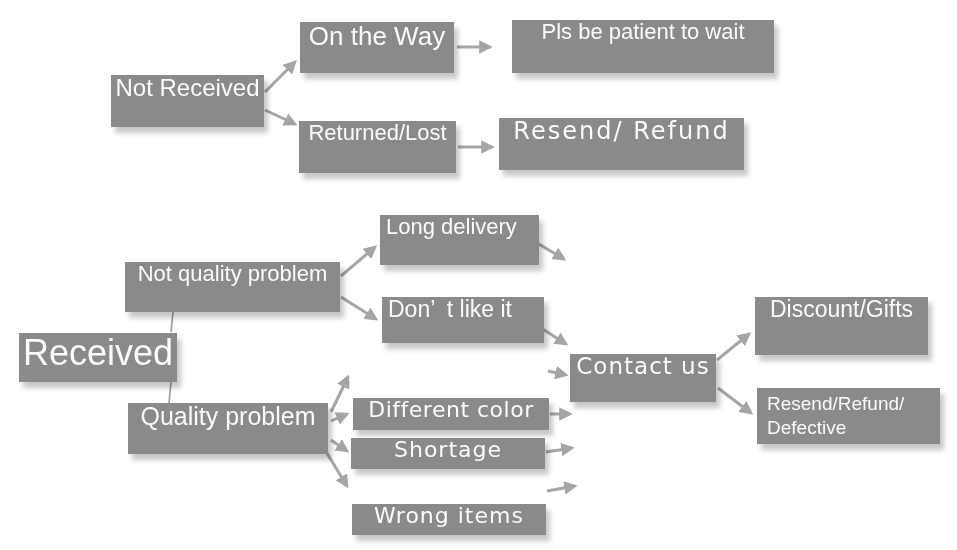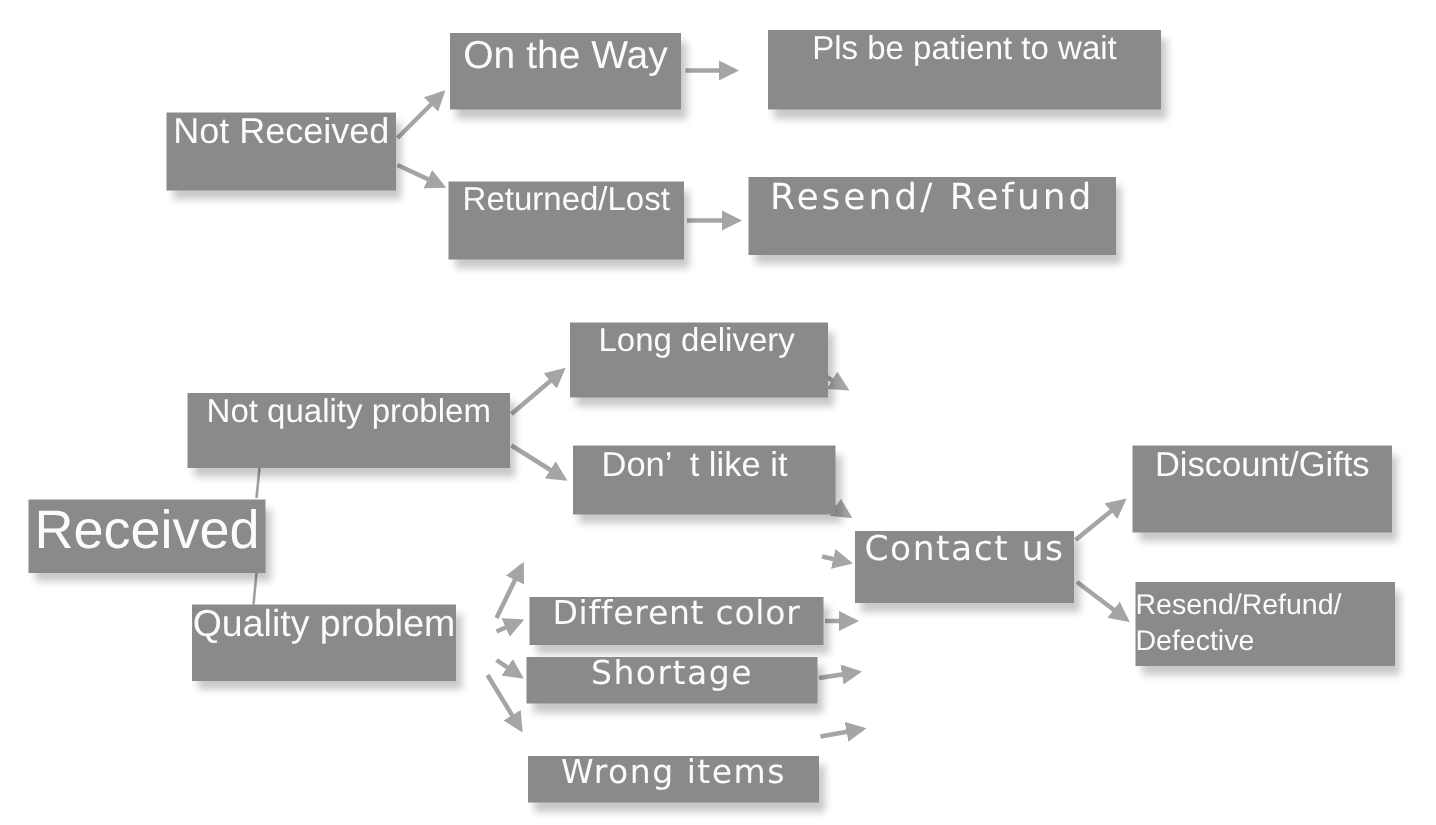--- a/index.html
+++ b/index.html
@@ -19,23 +19,23 @@
     position:absolute;
     background:#8a8a8a;
     color:#fbfbfb;
     display:flex;
     justify-content:center;
     white-space:nowrap;
     box-shadow:4px 6px 5px rgba(0,0,0,0.22);
     z-index:2;
     line-height:1.1;
   }
-  .node.left{justify-content:flex-start;padding-left:19px;}
+  .node.left{justify-content:flex-start;padding-left:6px;}
   .node.rounded{font-family:"DejaVu Sans",sans-serif;}
-  .node.col{flex-direction:column;align-items:flex-start;justify-content:center;line-height:1.25;}
+  .node.col{flex-direction:column;align-items:flex-start;justify-content:center;padding-left:10px;line-height:1.25;}
   .node span{display:block;}
 </style>
 </head>
 <body>
 
 <div id="canvas">
 
   <svg id="edge-layer" width="957" height="550" viewBox="0 0 957 550">
     <defs>
       <marker id="arrowhead" viewBox="0 0 10 10" refX="8" refY="5" markerWidth="4.5" markerHeight="4.5" orient="auto-start-reverse">
@@ -93,21 +93,21 @@
   </div>
 
   <div class="node left" style="left:380px;top:215px;width:153px;height:50px;font-size:22px">
     <span>Long delivery</span>
   </div>
 
   <div class="node left" style="left:382px;top:297px;width:156px;height:46px;font-size:23px">
     <span>Don’ t like it</span>
   </div>
 
-  <div class="node" style="left:128px;top:403px;width:176px;height:51px;font-size:25px">
+  <div class="node" style="left:128px;top:403px;width:200px;height:51px;font-size:25px">
     <span>Quality problem</span>
   </div>
 
 
   <div class="node rounded" style="left:353px;top:398px;width:196px;height:32px;font-size:22px;letter-spacing:0.5px">
     <span>Different color</span>
   </div>
 
   <div class="node rounded" style="left:351px;top:438px;width:194px;height:31px;font-size:22px;letter-spacing:1px">
     <span>Shortage</span>

